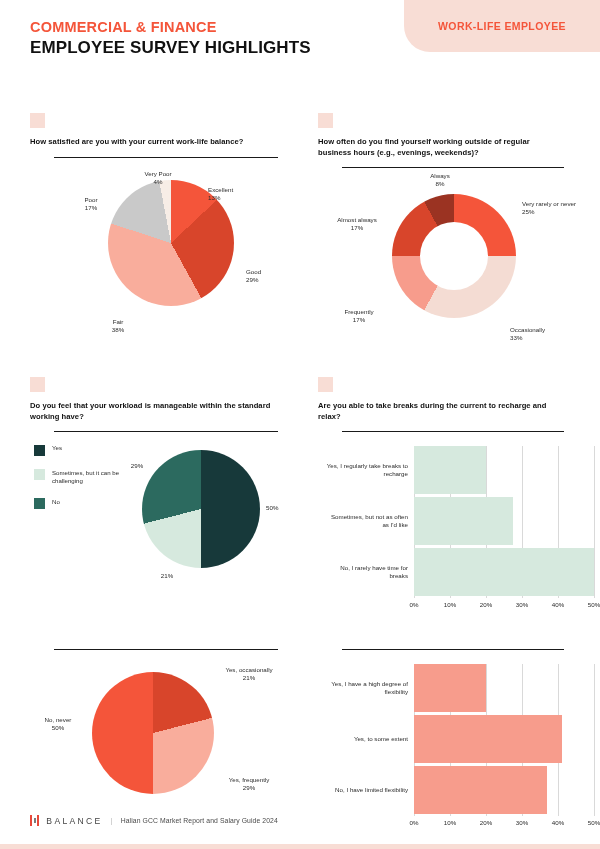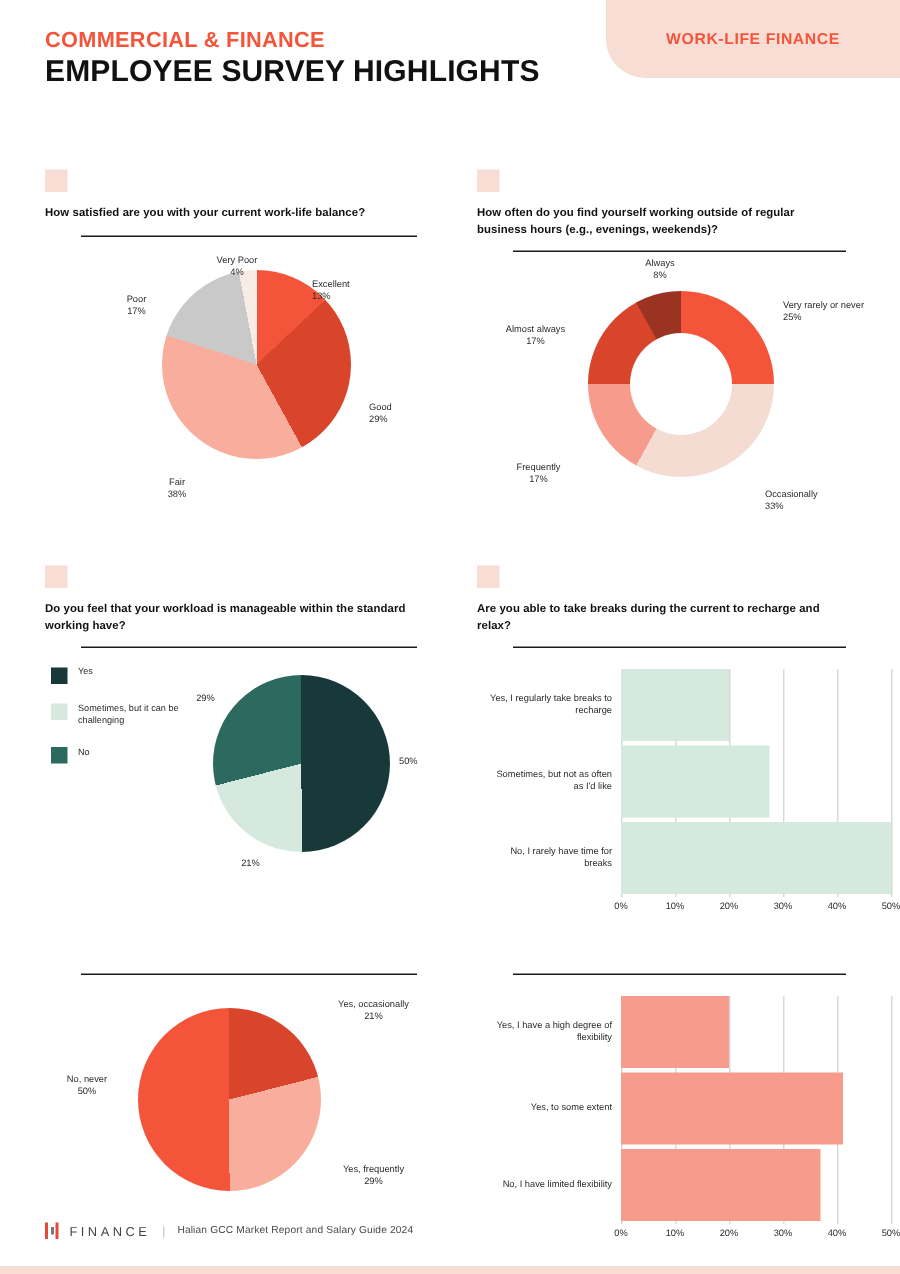--- a/index.html
+++ b/index.html
@@ -31,21 +31,21 @@
   }
   .kicker {
     color: #F4553A;
     font-size: 14.5px;
     font-weight: bold;
     letter-spacing: 0.2px;
     line-height: 18px;
   }
   .main-title {
     color: #111111;
-    font-size: 20px;
+    font-size: 17px;
     font-weight: bold;
     letter-spacing: 0.1px;
     line-height: 20px;
     margin-top: 2px;
   }
   .corner-tab {
     position: absolute;
     right: 0;
     top: 0;
     width: 196px;
@@ -270,21 +270,21 @@
 <body>
 
 <div class="page">
 
   <div class="header">
     <div class="header-titles">
       <div class="kicker">COMMERCIAL &amp; FINANCE</div>
       <div class="main-title">EMPLOYEE SURVEY HIGHLIGHTS</div>
     </div>
     <div class="corner-tab">
-      <span class="corner-tab-label">WORK-LIFE FINANCE</span>
+      <span class="corner-tab-label">WORK-LIFE EMPLOYEE</span>
     </div>
   </div>
 
   <div class="grid">
 
     <div class="row">
 
       <div class="panel">
         <div class="q-head">
           <div class="q-marker"></div>
@@ -529,20 +529,20 @@
     </div>
   </div>
 
   <div class="footer">
     <div class="footer-inner">
       <div class="logo-mark">
         <div class="lm-bar"></div>
         <div class="lm-bar gray short"></div>
         <div class="lm-bar"></div>
       </div>
-      <div class="logo-word">FINANCE</div>
+      <div class="logo-word">BALANCE</div>
       <div class="footer-sep">|</div>
       <div class="footer-text">Halian GCC Market Report and Salary Guide 2024</div>
     </div>
     <div class="footer-accent"></div>
   </div>
 
 </div>
 
 </body></html>

